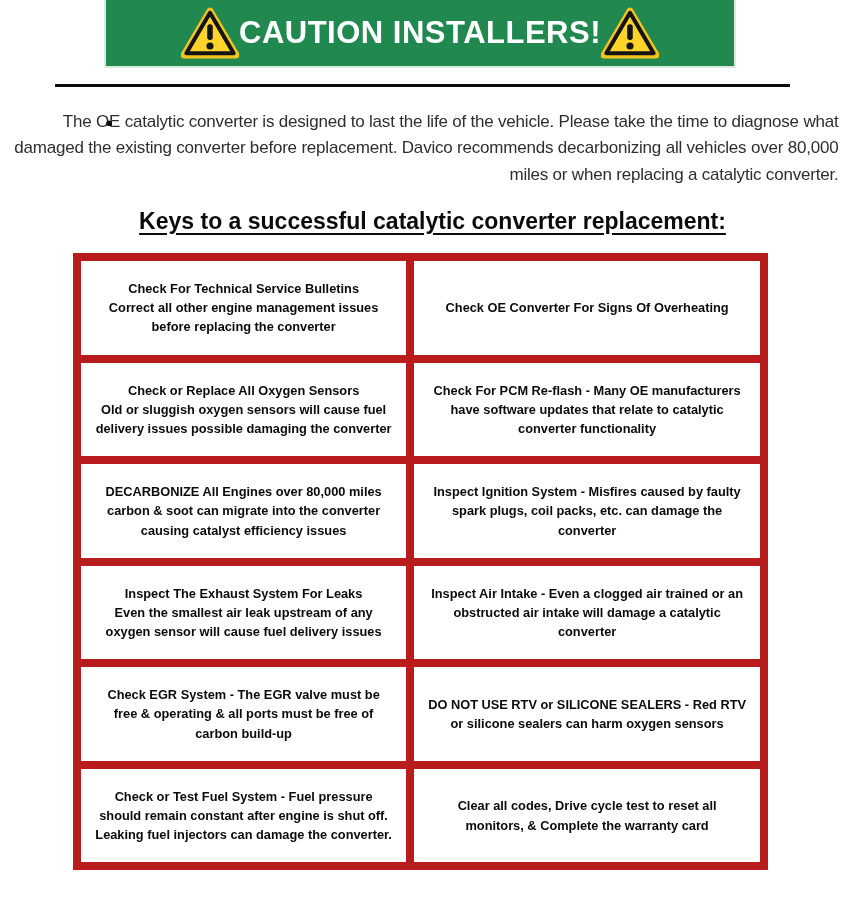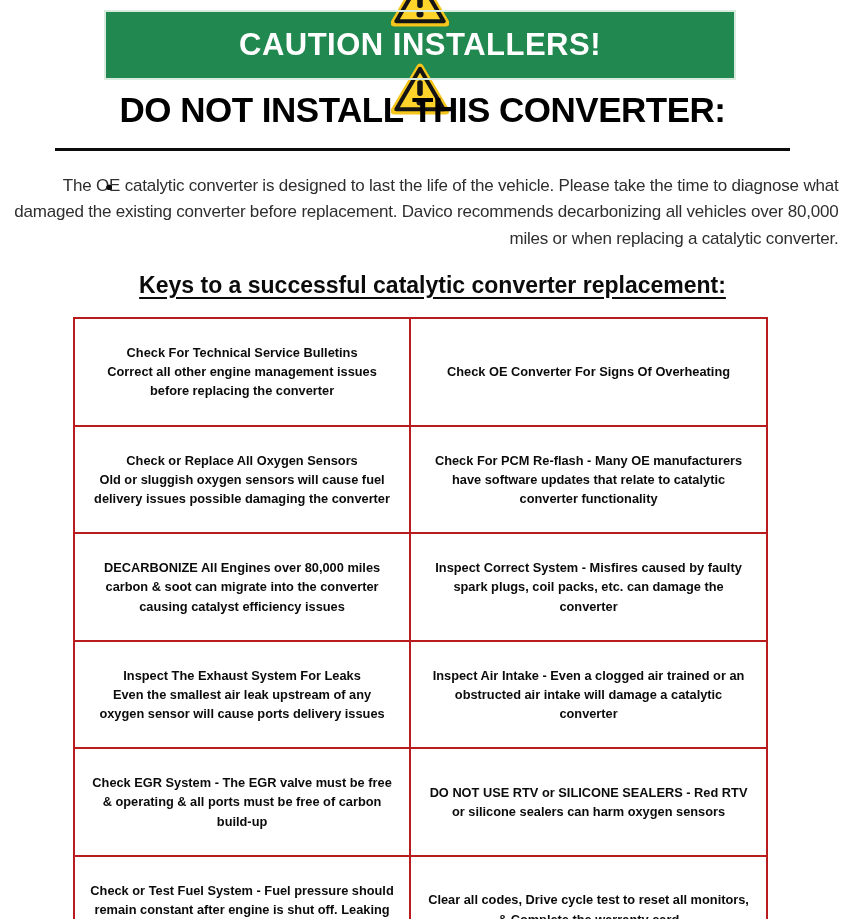--- a/index.html
+++ b/index.html
@@ -8,27 +8,26 @@
     width: 845px; height: 919px;
     font-family: "Liberation Sans", sans-serif;
     color: #000;
     overflow: hidden;
     position: relative;
   }
   .page { width: 845px; height: 919px; background: #fff; }
 
   
   .banner {
-    margin: 12px auto;
+    margin: 0 auto;
     margin-left: 106px;
     width: 628px; height: 66px;
     background: #218850;
     outline: 2px solid #d9eadf;
     display: flex; align-items: center; justify-content: center;
-    flex-direction: column;
   }
   .banner-text {
     color: #ffffff;
     font-weight: bold;
     font-size: 31px;
     letter-spacing: 0.5px;
     white-space: nowrap;
   }
   .tri { width: 58px; height: 52px; display: block; }
 
@@ -93,23 +92,23 @@
   }
 
   
   .keys-table {
     margin: 18px 0 0 73px;
     width: 695px;
     border-collapse: collapse;
     table-layout: fixed;
   }
   .keys-table td {
-    border: 2px solid #b91c1c;
+    border: 8px solid #b91c1c;
     height: 75px;
-    padding: 24px 14px;
+    padding: 18px 14px;
     text-align: center;
     vertical-align: middle;
     font-weight: bold;
     font-size: 12.8px;
     line-height: 1.5;
     white-space: pre-line;
     color: #0b0b0b;
   }
   .keys-table td.col-left  { width: 48.5%; }
   .keys-table td.col-right { width: 51.5%; }
@@ -132,21 +131,20 @@
     <span>
       <svg class="tri" viewBox="0 0 100 90" aria-hidden="true">
         <polygon points="50,7 95,83 5,83" fill="none" stroke="#f5c51c" stroke-width="12" stroke-linejoin="round"></polygon>
         <polygon points="50,10 91,80 9,80" fill="#ffd42a" stroke="#141414" stroke-width="7" stroke-linejoin="round"></polygon>
         <rect x="45.2" y="30" width="9.6" height="27" rx="4.5" fill="#141414"></rect>
         <circle cx="50" cy="67.5" r="6.2" fill="#141414"></circle>
       </svg>
     </span>
   </div>
 
-  <h1 class="title">DO NOT INSTALL THIS CONVERTER:</h1>
 
   <div class="divider"></div>
 
   <ul class="warnings">
     <li>
       <span class="bullet-dot">•</span>
     </li>
     <li>
       <span class="bullet-dot">•</span>
     </li>
@@ -166,25 +164,25 @@
 Correct all other engine management issues before replacing the converter</td>
         <td class="col-right">Check OE Converter For Signs Of Overheating</td>
       </tr>
       <tr>
         <td class="col-left">Check or Replace All Oxygen Sensors
 Old or sluggish oxygen sensors will cause fuel delivery issues possible damaging the converter</td>
         <td class="col-right">Check For PCM Re-flash - Many OE manufacturers have software updates that relate to catalytic converter functionality</td>
       </tr>
       <tr>
         <td class="col-left">DECARBONIZE All Engines over 80,000 miles carbon &amp; soot can migrate into the converter causing catalyst efficiency issues</td>
-        <td class="col-right">Inspect Correct System - Misfires caused by faulty spark plugs, coil packs, etc. can damage the converter</td>
+        <td class="col-right">Inspect Ignition System - Misfires caused by faulty spark plugs, coil packs, etc. can damage the converter</td>
       </tr>
       <tr>
         <td class="col-left">Inspect The Exhaust System For Leaks
-Even the smallest air leak upstream of any oxygen sensor will cause ports delivery issues</td>
+Even the smallest air leak upstream of any oxygen sensor will cause fuel delivery issues</td>
         <td class="col-right">Inspect Air Intake - Even a clogged air trained or an obstructed air intake will damage a catalytic converter</td>
       </tr>
       <tr>
         <td class="col-left">Check EGR System - The EGR valve must be free &amp; operating &amp; all ports must be free of carbon build-up</td>
         <td class="col-right">DO NOT USE RTV or SILICONE SEALERS - Red RTV or silicone sealers can harm oxygen sensors</td>
       </tr>
       <tr>
         <td class="col-left">Check or Test Fuel System - Fuel pressure should remain constant after engine is shut off.  Leaking fuel injectors can damage the converter.</td>
         <td class="col-right">Clear all codes,  Drive cycle test to reset all monitors, &amp; Complete the warranty card</td>
       </tr>

